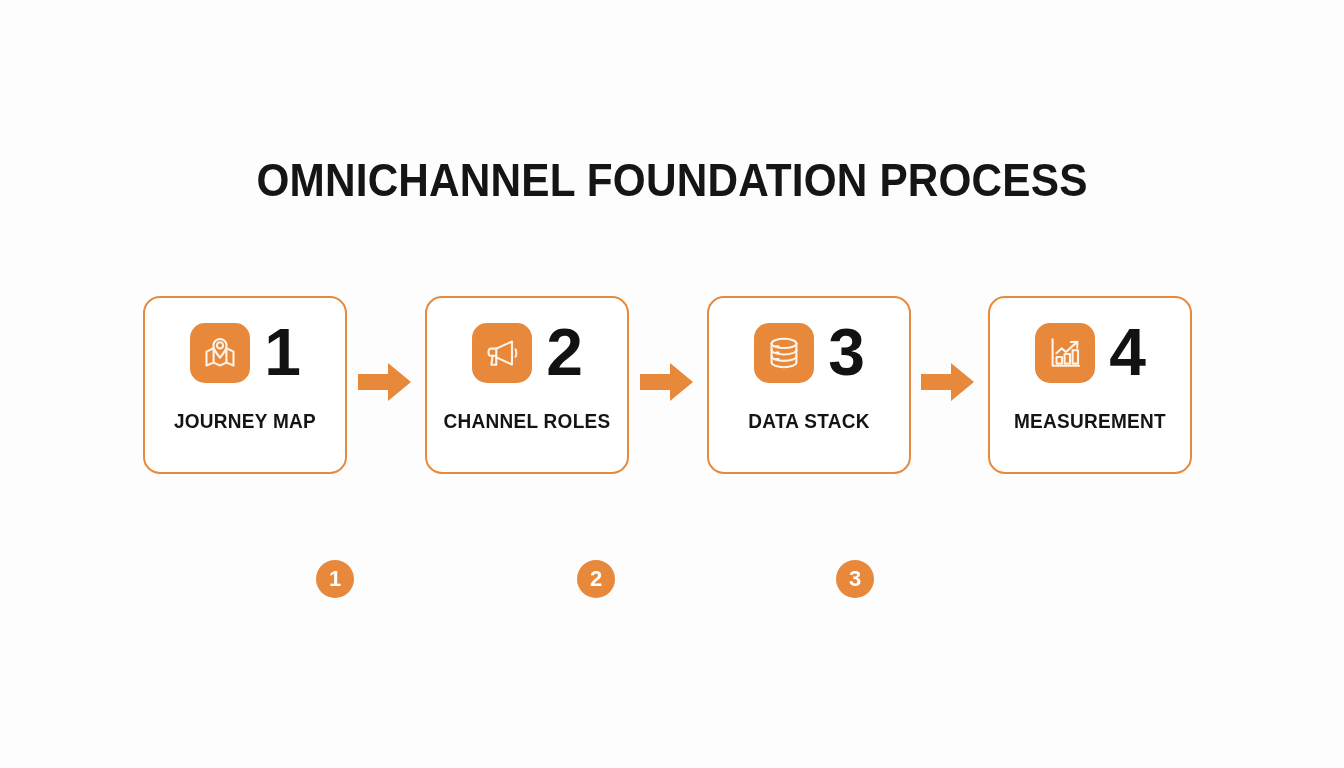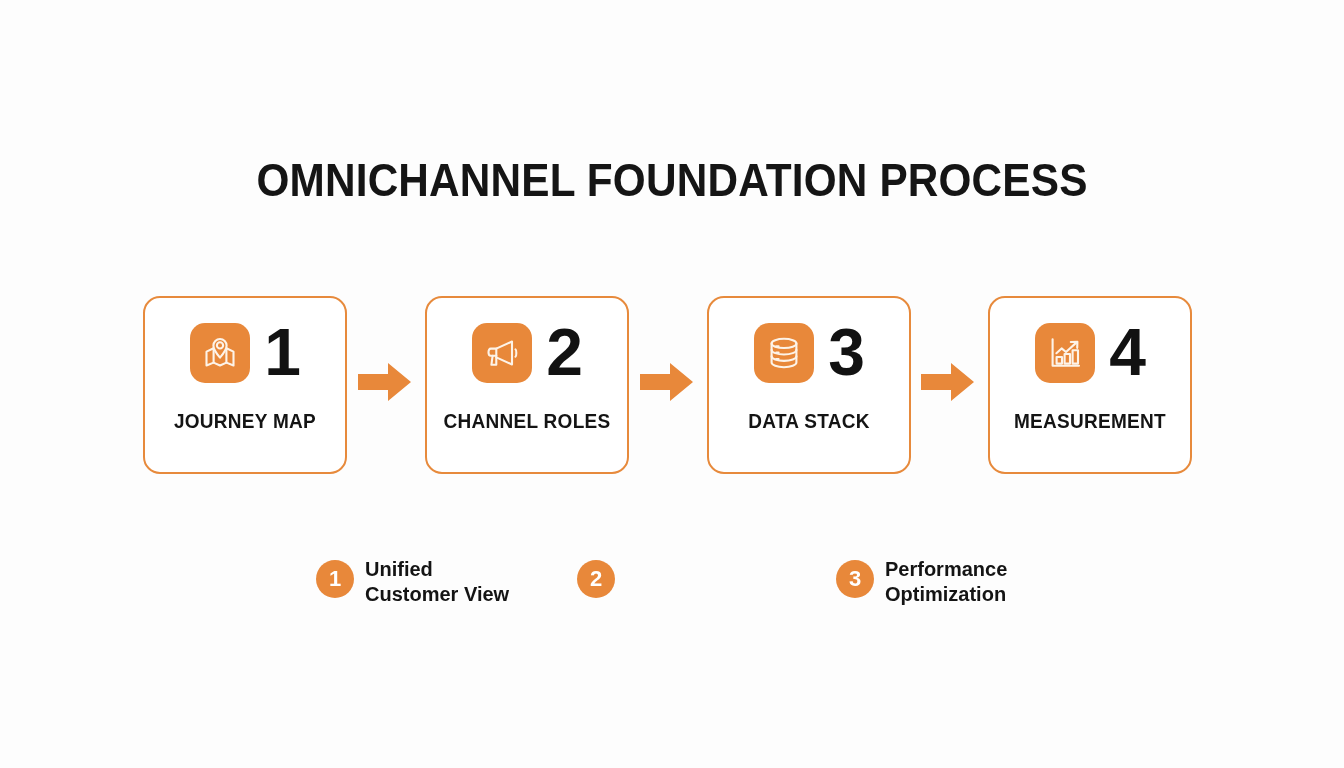--- a/index.html
+++ b/index.html
@@ -267,29 +267,25 @@
         <path d="M2 14 L32 14 L32 3 L55 22 L32 41 L32 30 L2 30 Z" fill="#e8883a"></path>
       </svg>
     </div>
 
   </div>
 
   <div id="legend">
 
     <div class="legend-item" data-index="0">
       <div class="legend-badge">1</div>
-      <div class="legend-text">Unified
-Customer View</div>
     </div>
 
     <div class="legend-item" data-index="1">
       <div class="legend-badge">2</div>
     </div>
 
     <div class="legend-item" data-index="2">
       <div class="legend-badge">3</div>
-      <div class="legend-text">Performance
-Optimization</div>
     </div>
 
   </div>
 
 </div>
 
 </body></html>

